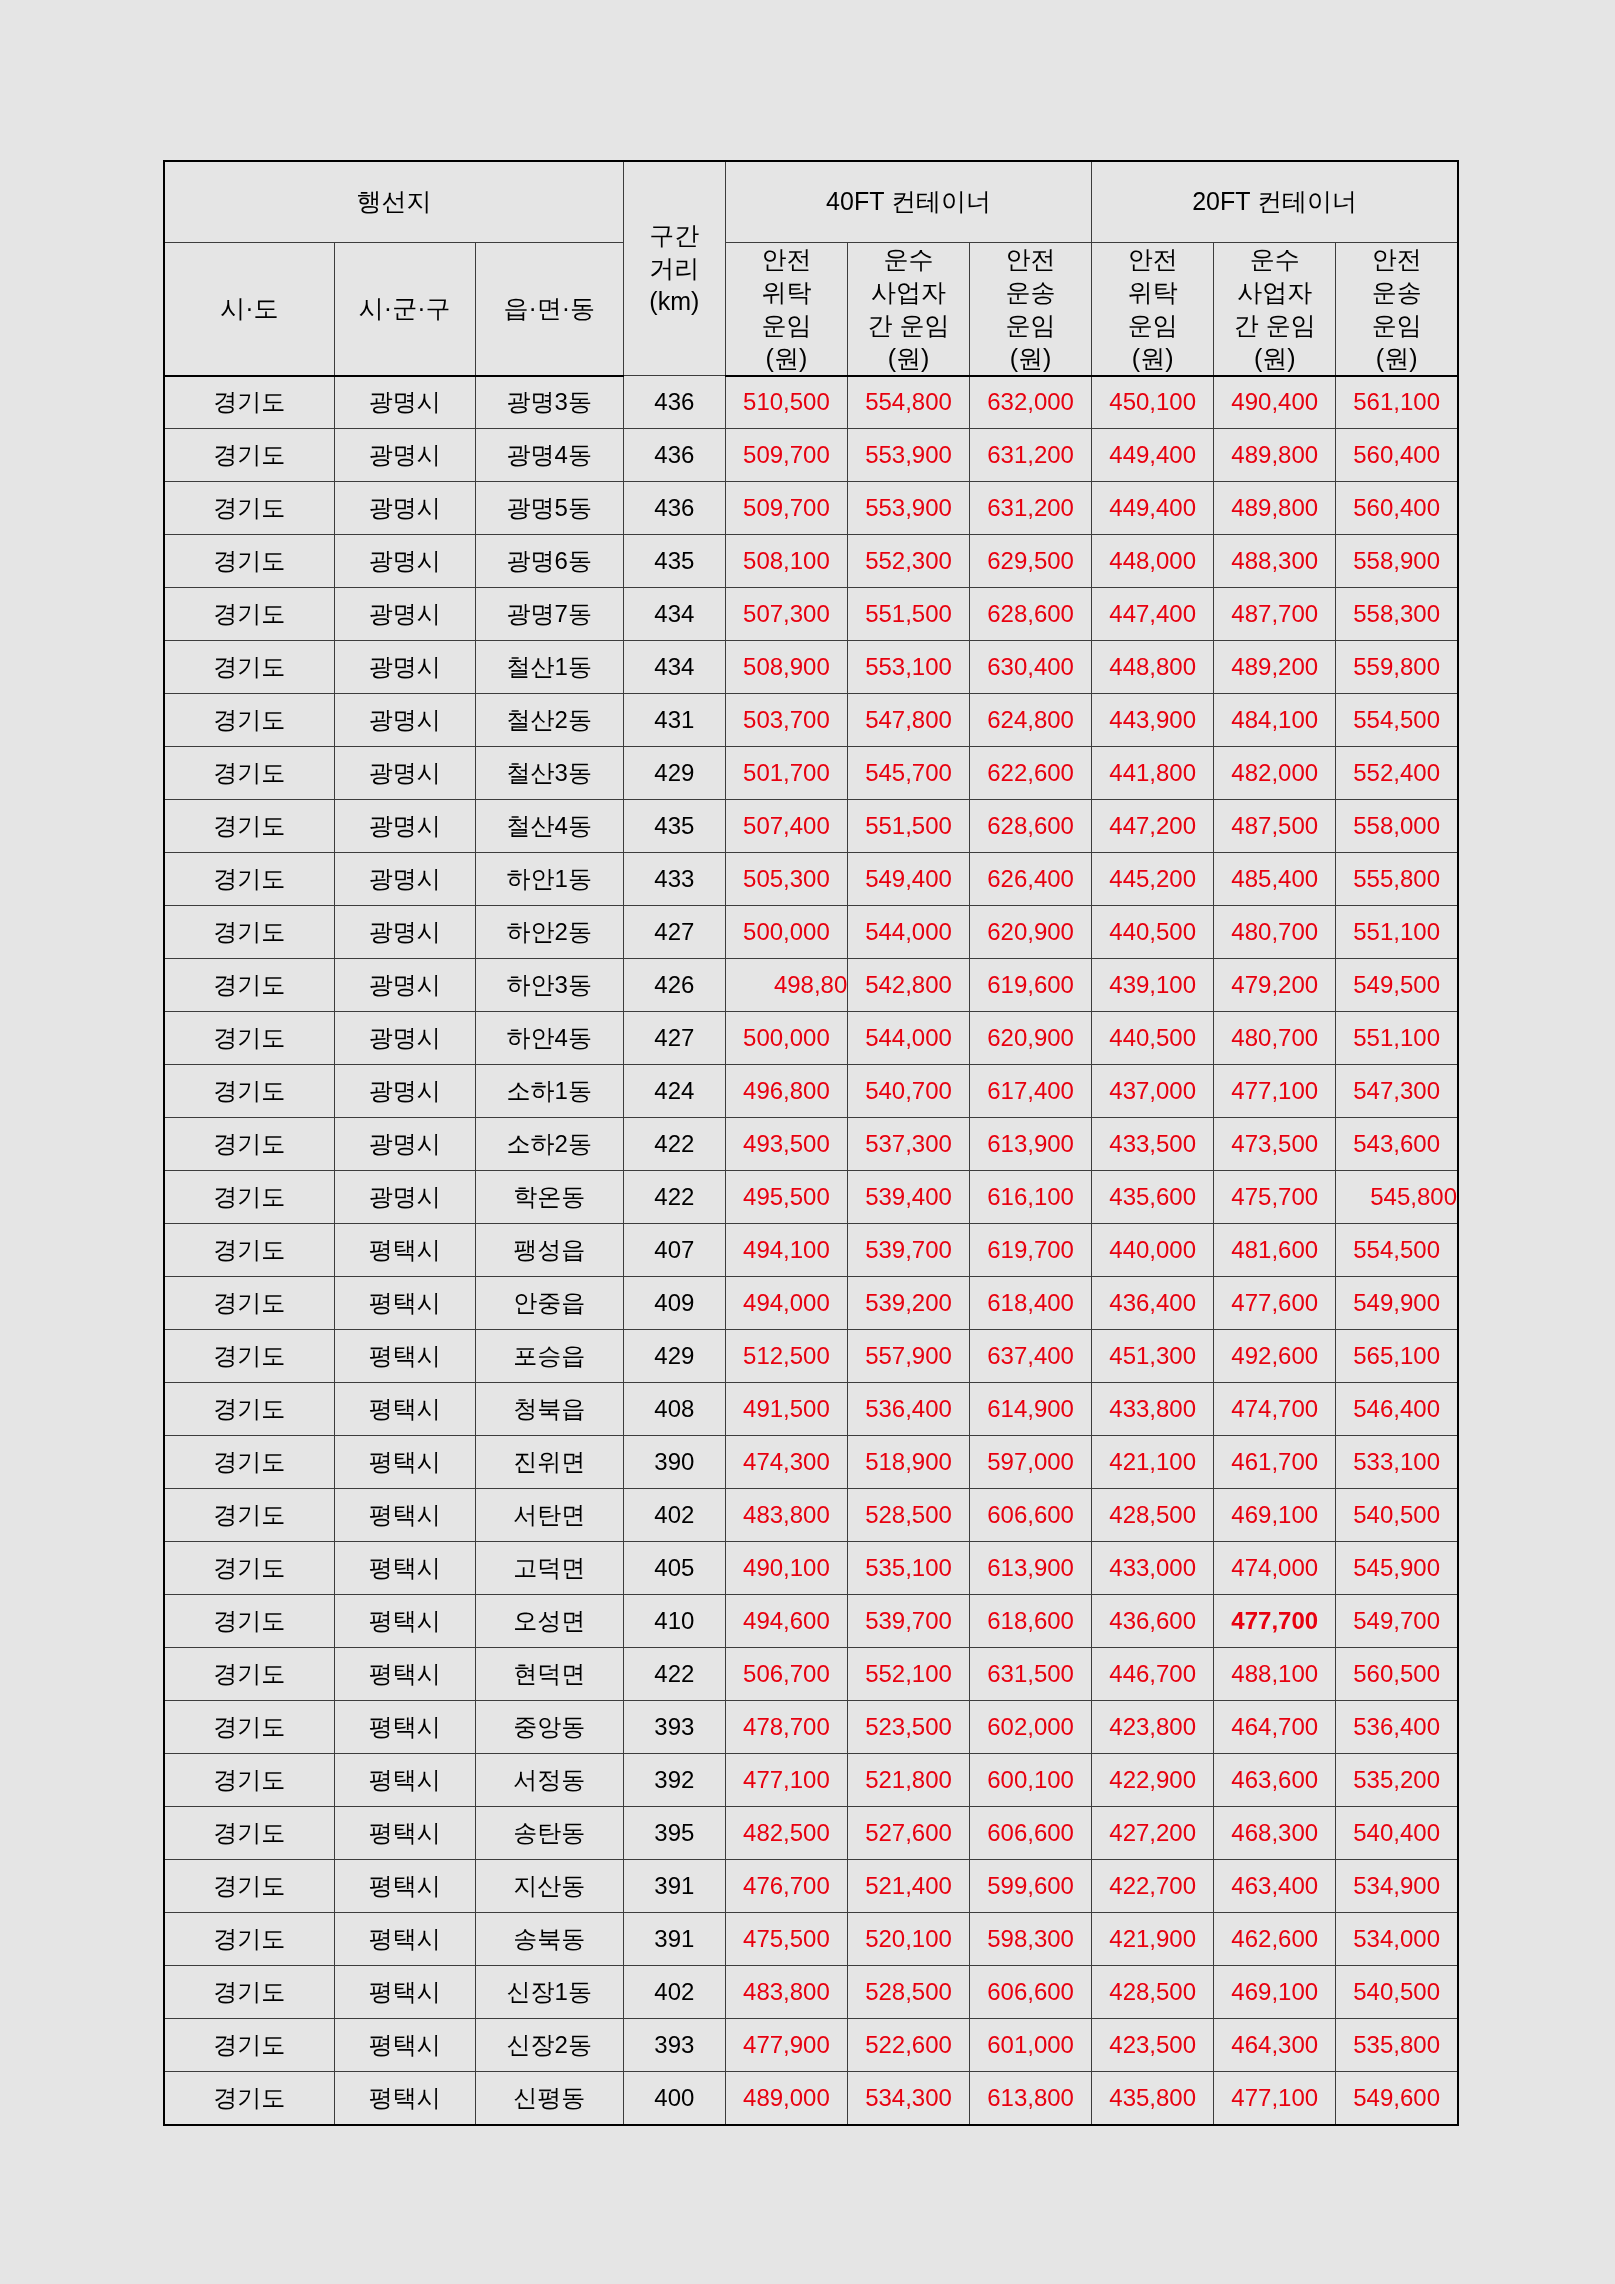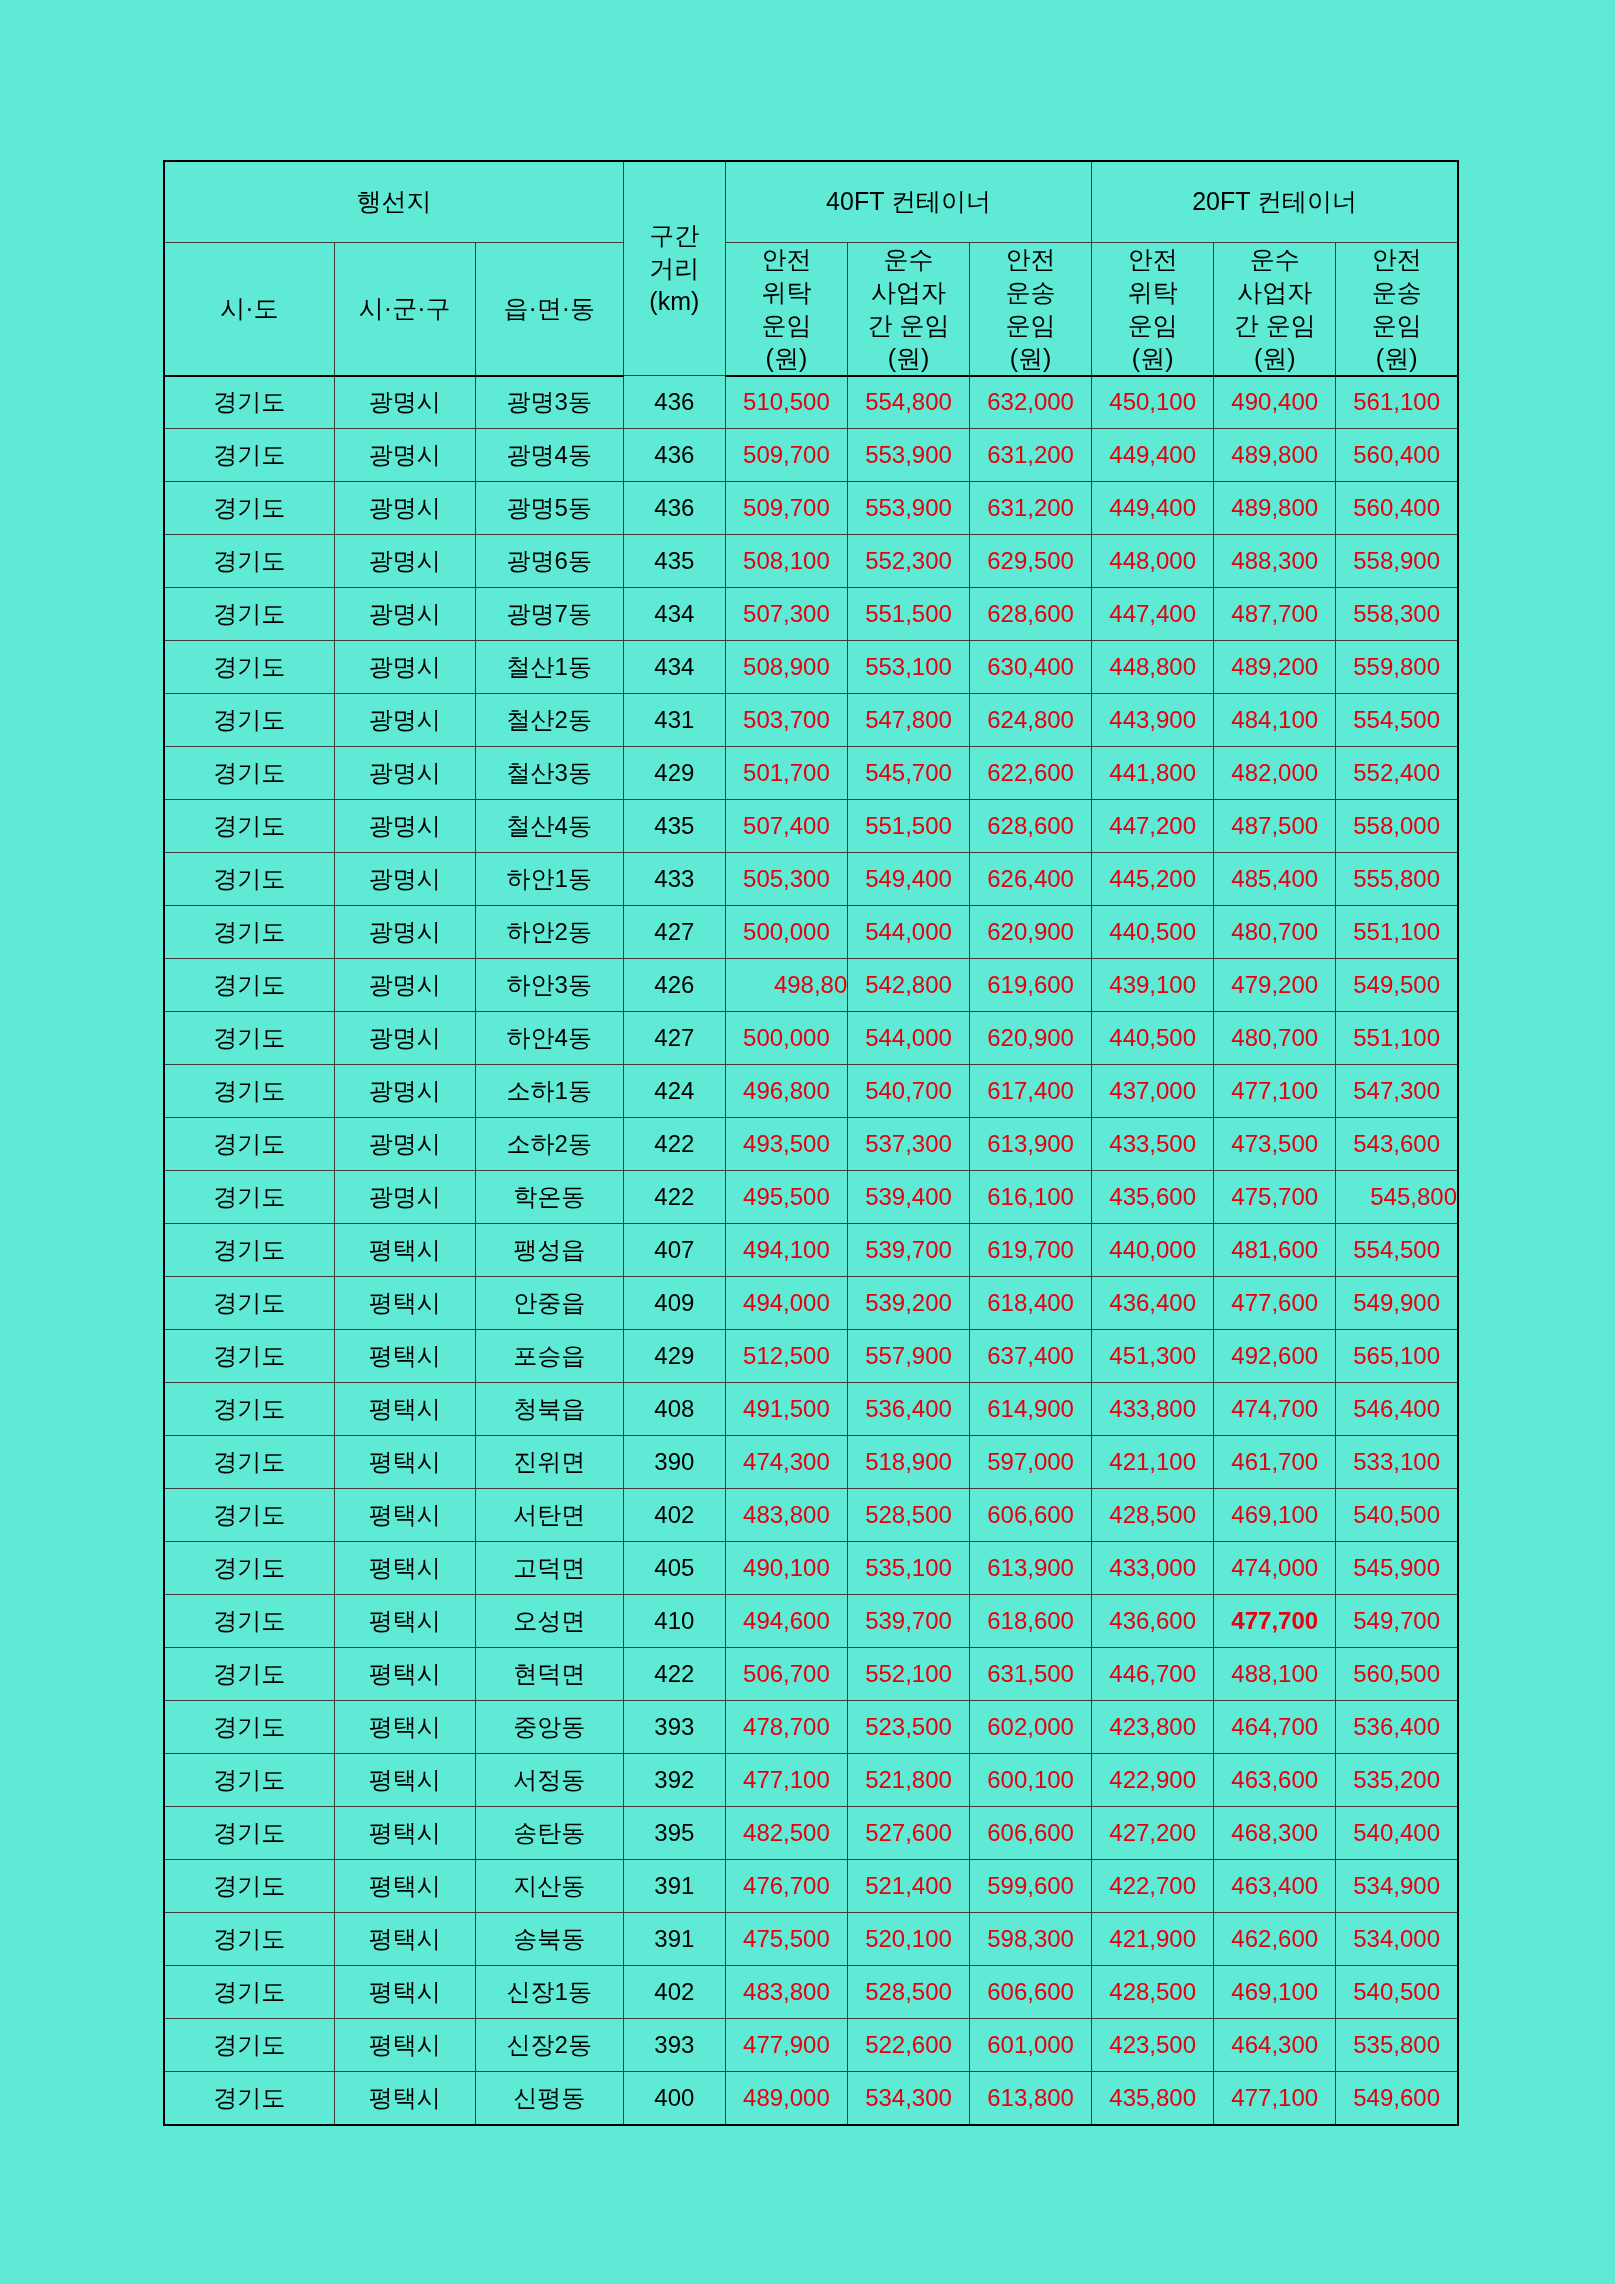--- a/index.html
+++ b/index.html
@@ -4,21 +4,21 @@
 <style>
   html, body {
     margin: 0;
     padding: 0;
     background: #ffffff;
   }
   .page {
     position: relative;
     width: 1616px;
     height: 2284px;
-    background: #5eead4;
+    background: #e5e5e5;
     font-family: "Liberation Sans", "DejaVu Sans", sans-serif;
     color: #000000;
   }
   table.freight-table {
     position: absolute;
     left: 163px;
     top: 160px;
     width: 1296px;
     border-collapse: collapse;
     table-layout: fixed;

